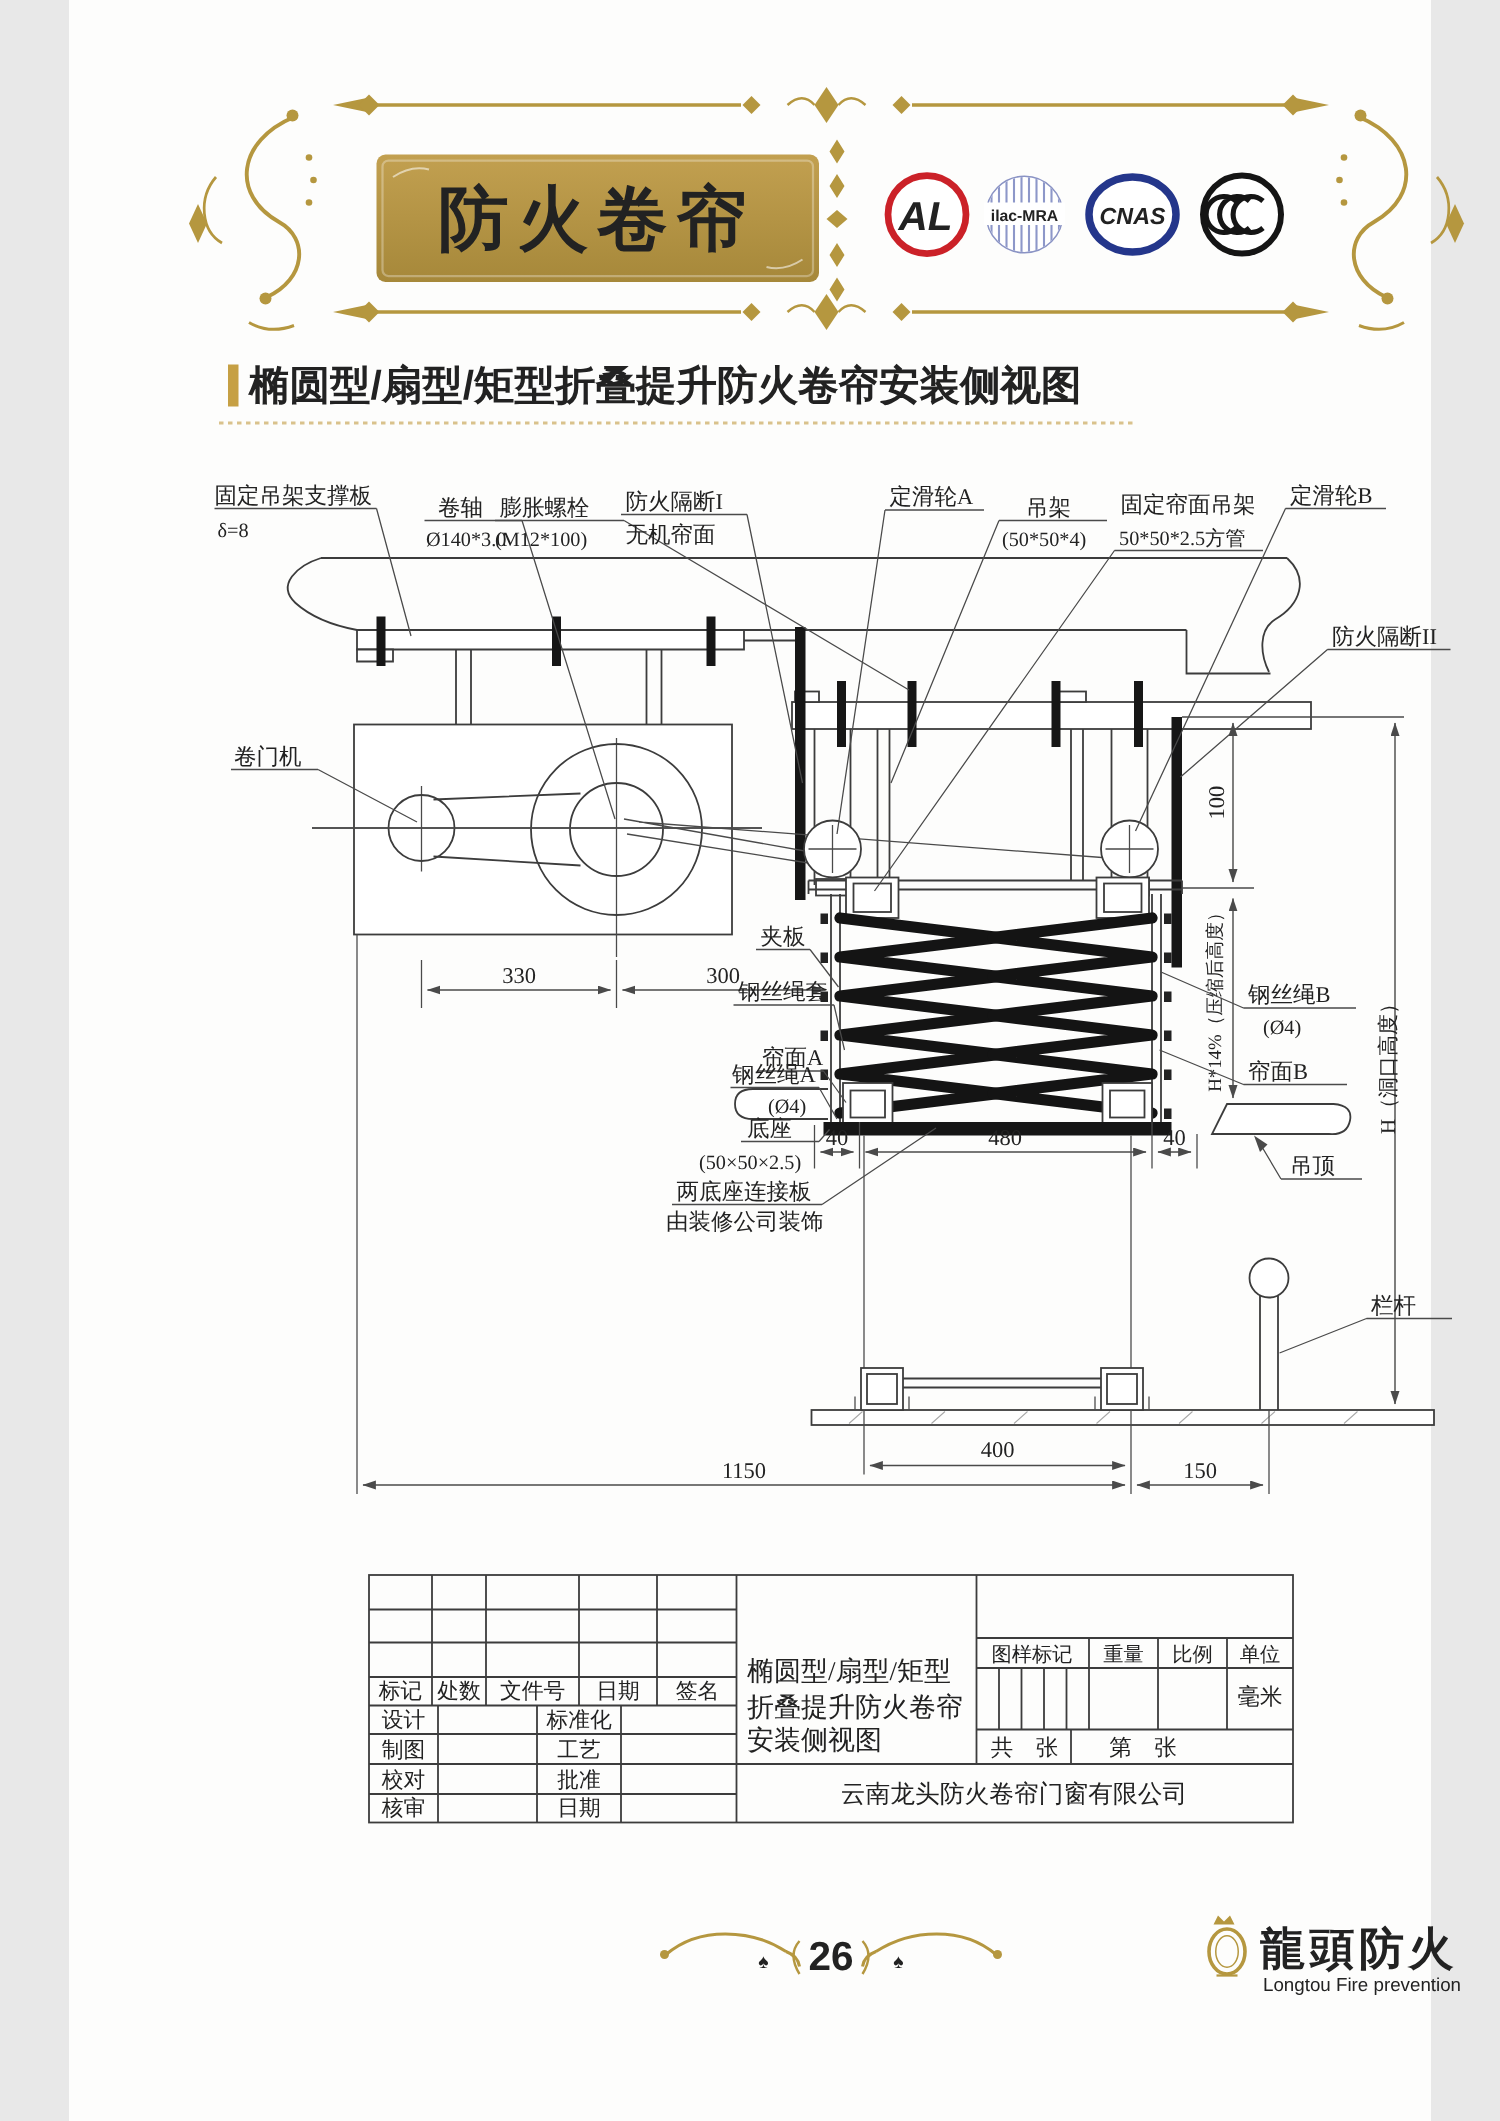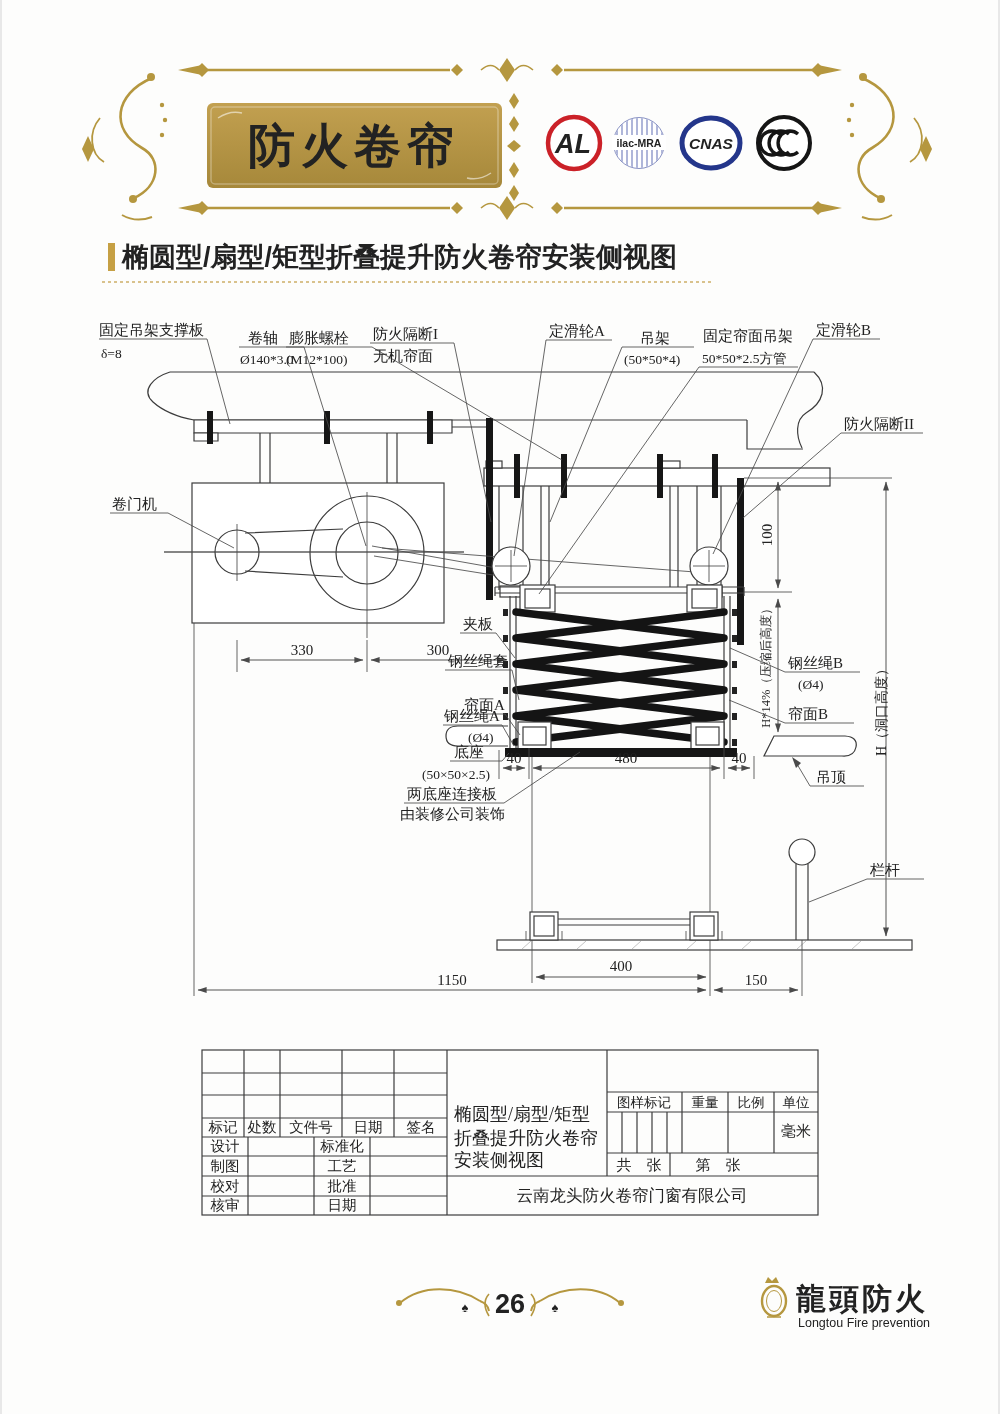--- a/index.html
+++ b/index.html
@@ -1,16 +1,16 @@
 <!DOCTYPE html>
 <html><head>
 <meta charset="utf-8">
 <style>
   html,body{margin:0;padding:0;background:#e8e8e8;}
-  #page{position:relative;width:996px;height:1414px;background:#fdfdfc;margin:0 auto;
+  #page{position:relative;width:908px;height:1414px;background:#fdfdfc;margin:0 auto;
         font-family:"Liberation Serif","DejaVu Serif",serif;}
   svg text{font-family:"Liberation Serif","DejaVu Serif",serif;fill:#222;}
   .sans{font-family:"Liberation Sans","DejaVu Sans",sans-serif;}
   .t15{font-size:15px}
   .t14{font-size:13.5px}
   .d{font-size:15px}
   .ln{stroke:#3c3c3c;stroke-width:1.2;fill:none}
   .lw{stroke:#3c3c3c;stroke-width:1.2;fill:#fff}
   .thin{stroke:#4a4a4a;stroke-width:.85;fill:none}
   .dim{stroke:#4a4a4a;stroke-width:.95;fill:none;marker-start:url(#ar);marker-end:url(#ar)}

